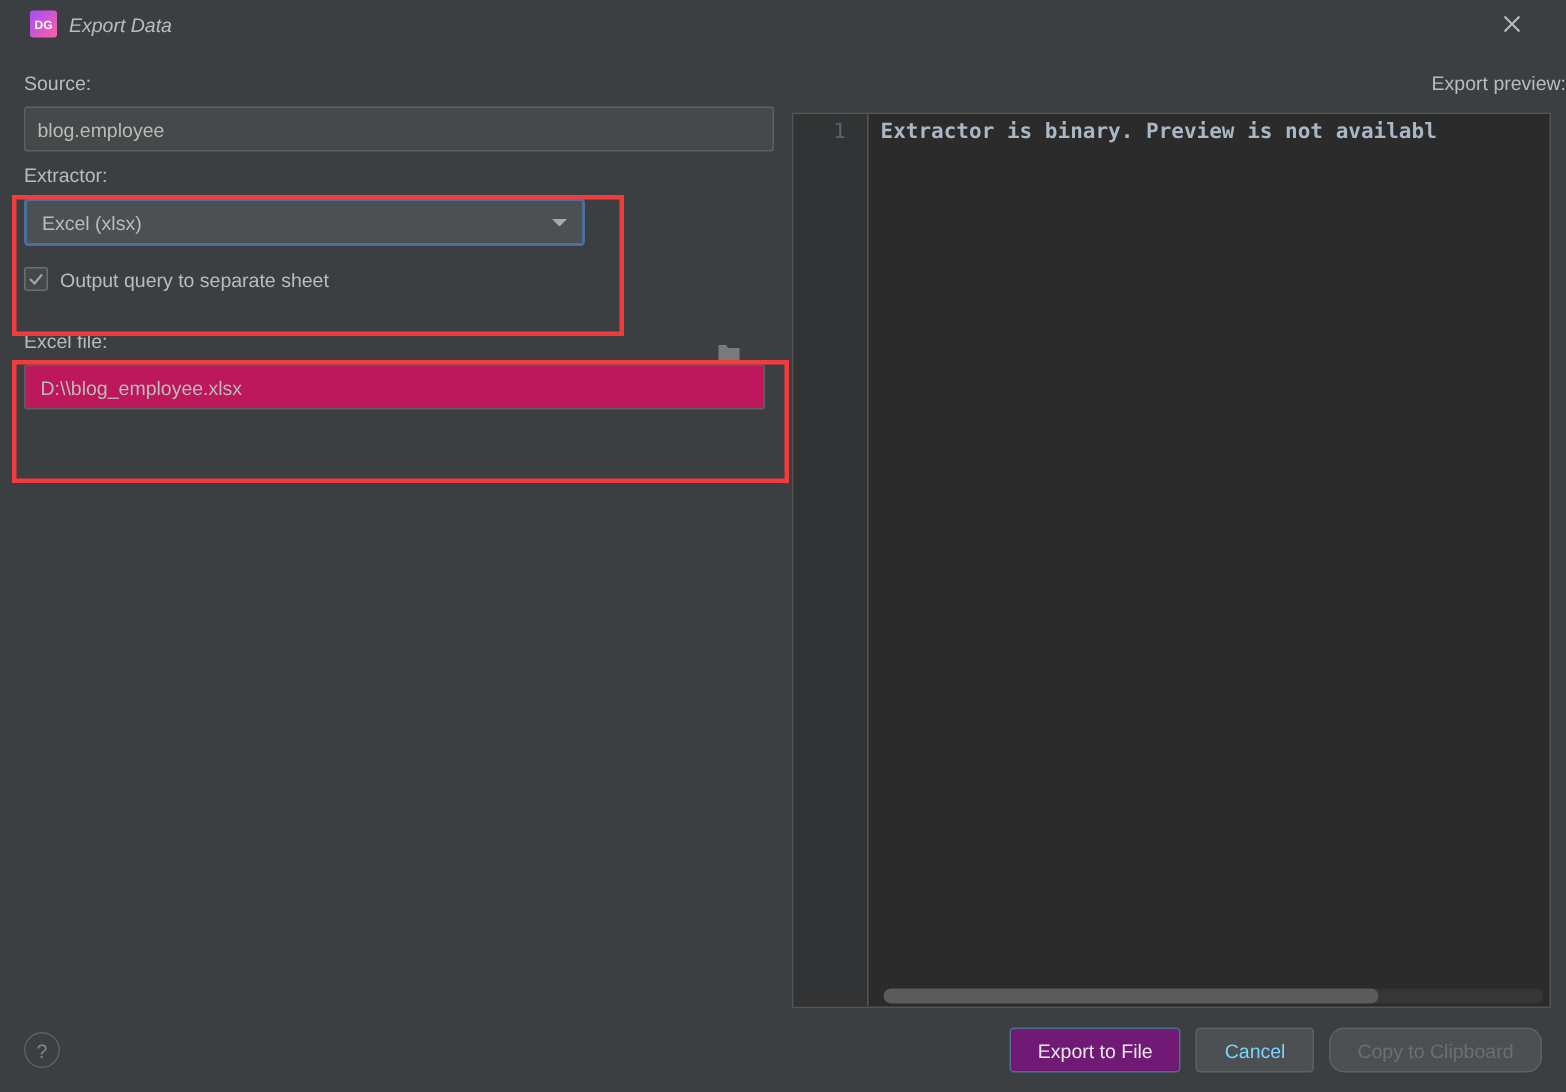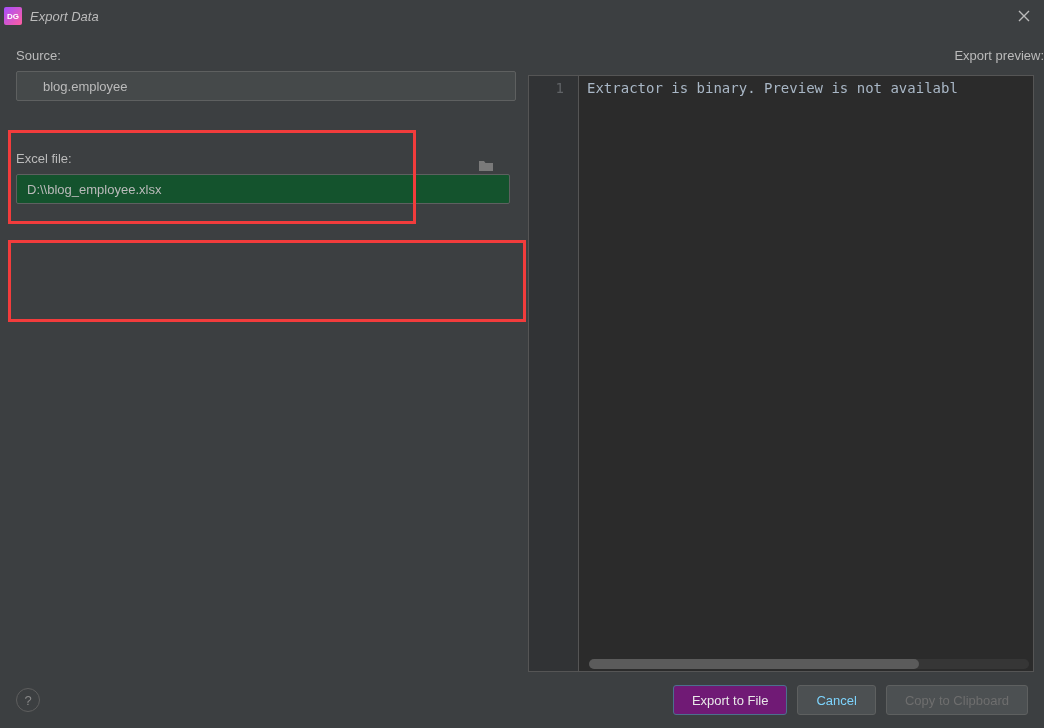--- a/index.html
+++ b/index.html
@@ -10,21 +10,21 @@
     font-family: "Segoe UI", Arial, sans-serif;
     font-size: 13px;
     color: #bbbbbb;
     overflow: hidden;
     position: relative;
   }
   .titlebar {
     height: 32px;
     display: flex;
     align-items: center;
-    padding: 0 4px;
+    padding: 0 20px;
     background: #3c3f41;
   }
   .app-icon {
     width: 18px; height: 18px;
     margin-right: 8px;
     background: linear-gradient(135deg, #a64eff 0%, #ff5ea0 100%);
     border-radius: 2px;
     position: relative;
     display: flex;
     align-items: center;
@@ -62,27 +62,27 @@
     flex-direction: column;
     overflow: hidden;
   }
   .label { margin-bottom: 8px; color:#bbbbbb; }
   .text-input {
     background: #45494a;
     border: 1px solid #5e6060;
     border-radius: 2px;
     height: 30px;
     color: #bbbbbb;
-    padding: 0 26px;
+    padding: 0 8px;
     width: 100%;
     font-size: 13px;
     font-family: inherit;
   }
   .text-input.readonly { background:#45494a; }
-  .field-group { margin-bottom: 34px; position: relative; }
+  .field-group { margin-bottom: 8px; position: relative; }
   .highlight-box {
     border: 3px solid #f23c3c;
     position: absolute;
     pointer-events: none;
   }
   .hl1 {
     left: 8px; top: 130px;
     width: 408px; height: 94px;
   }
   .hl2 {
@@ -119,21 +119,21 @@
     border: 1px solid #6e6e6e;
     background: #43494a;
     border-radius: 2px;
     display: flex; align-items: center; justify-content: center;
   }
   .chk svg { width: 12px; height: 12px; }
   .output-row {
     position: relative;
   }
   .output-input {
-    background: #14532d;
+    background: #be185d;
     border: 1px solid #5e6060;
     border-radius: 2px;
     height: 30px;
     width: 494px;
     color: #bbbbbb;
     padding: 0 18px 0 10px;
     font-size: 13px;
     font-family: inherit;
   }
   .folder-icon {
@@ -162,20 +162,21 @@
     font-size: 14px;
   }
   .preview-text {
     flex: 1;
     padding: 4px 0 0 8px;
     font-family: "Consolas","Menlo",monospace;
     font-size: 14px;
     color: #a9b7c6;
     white-space: pre;
     overflow: hidden;
+    font-weight: bold;
   }
   .h-scrollbar {
     position: absolute;
     left: 60px; right: 4px; bottom: 2px;
     height: 10px;
     background: rgba(120,120,120,0.15);
     border-radius: 5px;
   }
   .h-thumb {
     position: absolute;
@@ -215,20 +216,21 @@
     display: flex; align-items: center;
   }
   .btn.primary {
     background: #701a75;
     border-color: #4c708c;
     color: #e8e8e8;
   }
   .btn.disabled {
     color: #6e6e6e;
     cursor: default;
+    border-radius: 10px;
   }
 </style>
 </head>
 <body>
 
 <div class="titlebar">
   <div class="app-icon">DG</div>
   <div class="title-text">Export Data</div>
   <div class="close-btn">
     <svg viewBox="0 0 12 12">
@@ -238,20 +240,35 @@
 </div>
 
 <div class="content">
   <div class="left-pane">
 
     <div class="field-group">
       <div class="label">Source:</div>
       <input class="text-input readonly" readonly="" value="blog.employee" style="">
     </div>
 
+    <div class="field-group" style="margin-bottom:10px;">
+      <div class="label">Extractor:</div>
+      <div class="extractor-select">
+        <span>Excel (xlsx)</span>
+        <div class="chev"></div>
+      </div>
+      <div class="checkbox-row">
+        <div class="chk">
+          <svg viewBox="0 0 12 12">
+              <path d="M2 6 L5 9 L10 3" stroke="#a0a0a0" stroke-width="1.6" fill="none"></path>
+            </svg>
+        </div>
+        <span>Output query to separate sheet</span>
+      </div>
+    </div>
 
     <div class="field-group output-row" style="margin-top:16px;">
       <div class="label">Excel file:</div>
       <input class="output-input" value="D:\\blog_employee.xlsx" style="">
       <svg class="folder-icon" viewBox="0 0 16 16">
         <path d="M1 3 h5 l1.5 2 H15 v8 H1 z" fill="#7a7a7a"></path>
       </svg>
     </div>
 
   </div>

